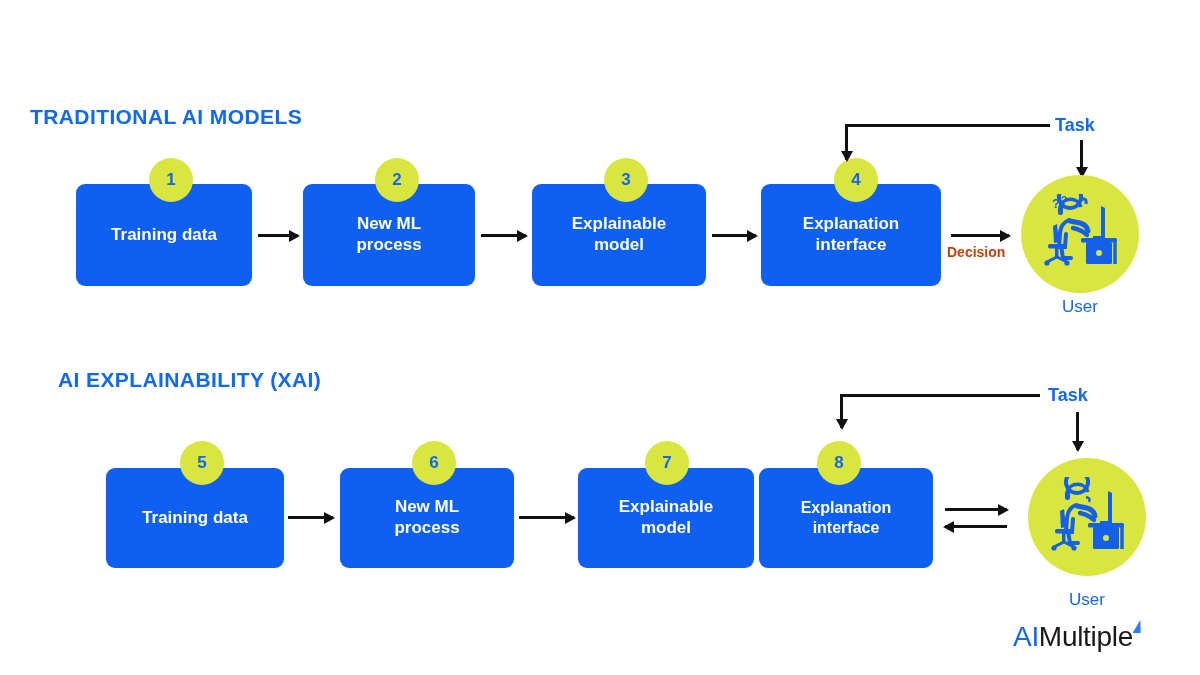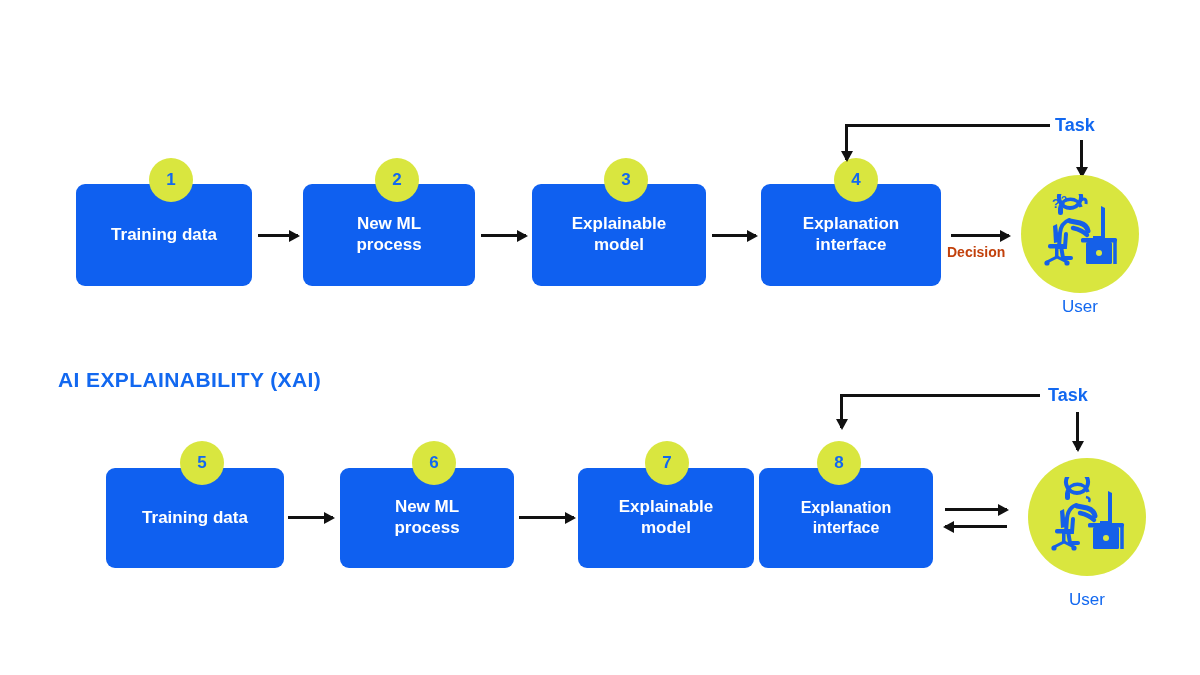--- a/index.html
+++ b/index.html
@@ -159,20 +159,21 @@
     border-right: 3px solid transparent;
     border-bottom: 13px solid #2F7BF6;
     transform: skewX(-12deg);
   }
 </style>
 </head>
 <body>
 
 <div id="canvas">
 
+  <div class="section-title" id="title-traditional">TRADITIONAL AI MODELS</div>
 
   <div class="node-box" style="left:76px; top:184px; width:176px; height:102px; font-size:17px;">
     <span class="node-label">Training data</span>
   </div>
   <div class="step-circle" style="left:149px; top:158px;">
     <span>1</span>
   </div>
 
   <div class="arrow-h" style="left:258px; top:234px; width:40px;"></div>
 
@@ -335,14 +336,17 @@
         <rect x="44" y="46" width="36" height="4.5" rx="1.5"></rect>
 
         <rect x="49" y="50" width="26" height="22" rx="1.5"></rect>
         <circle cx="62" cy="61" r="3" fill="#D9E63F"></circle>
         <path d="M78 50 l0 22" stroke="#1560E8" stroke-width="3.5" fill="none"></path>
       </g>
     </svg>
   </div>
   <div class="user-label" style="left:1028px; top:590px; width:118px;">User</div>
 
+  <div id="logo">
+    <span class="ai">AI</span><span class="multiple">Multiple</span><span class="tick"></span>
+  </div>
 
 </div>
 
 </body></html>

